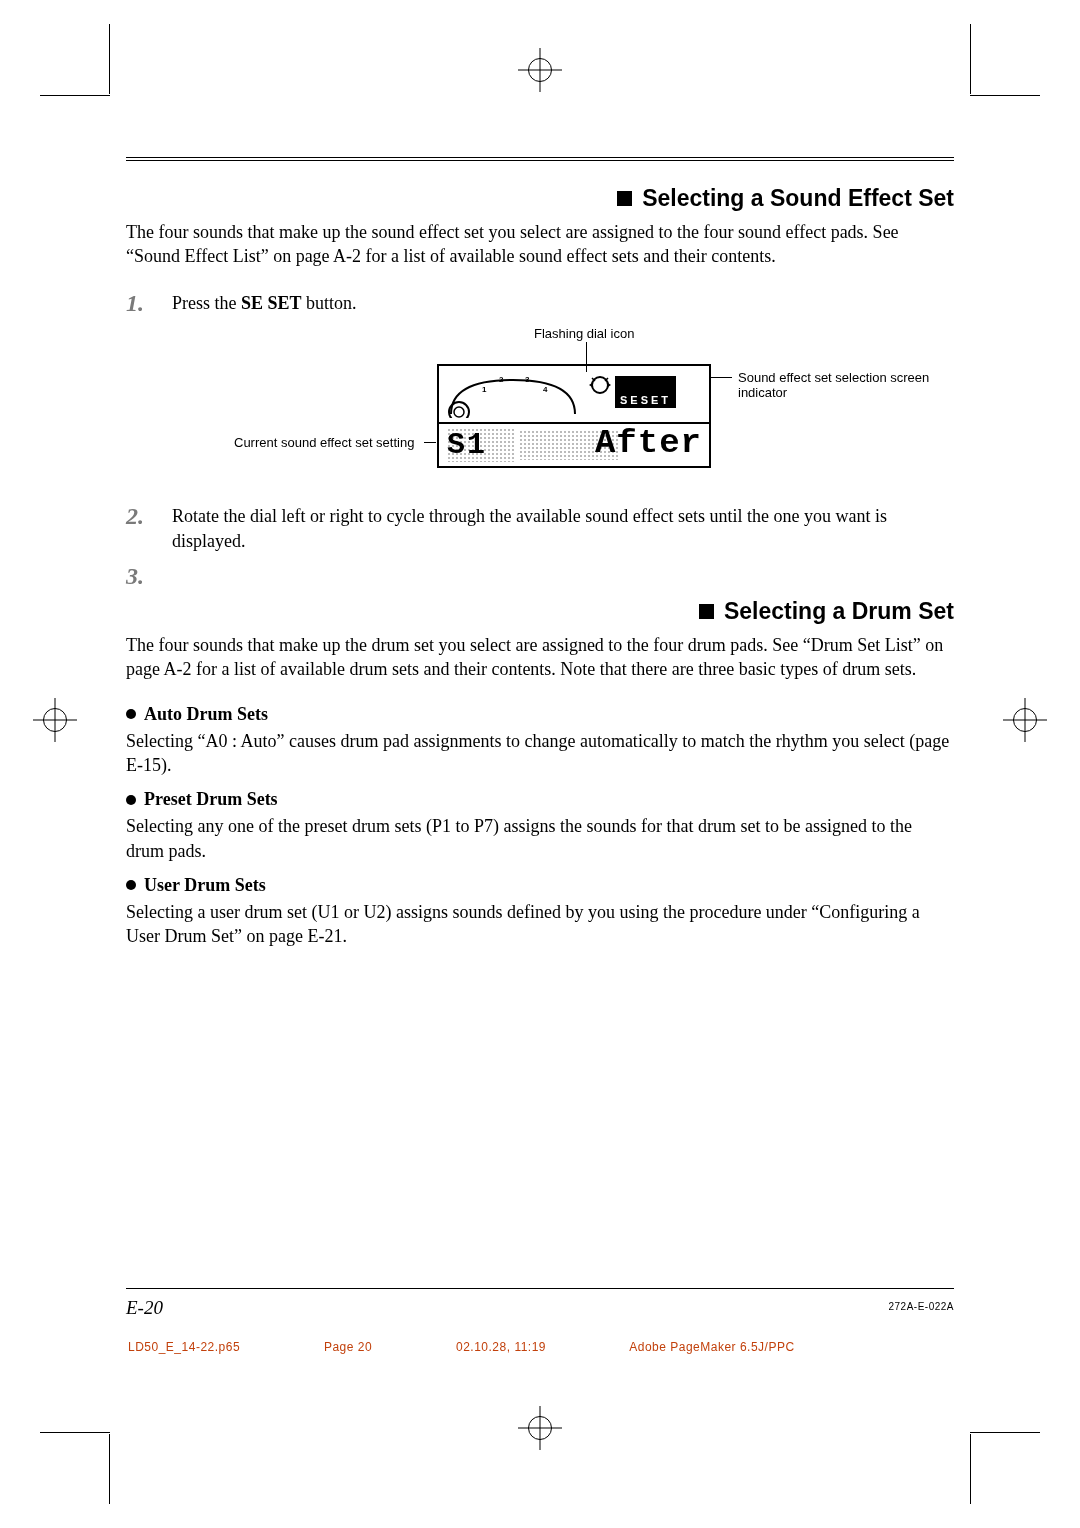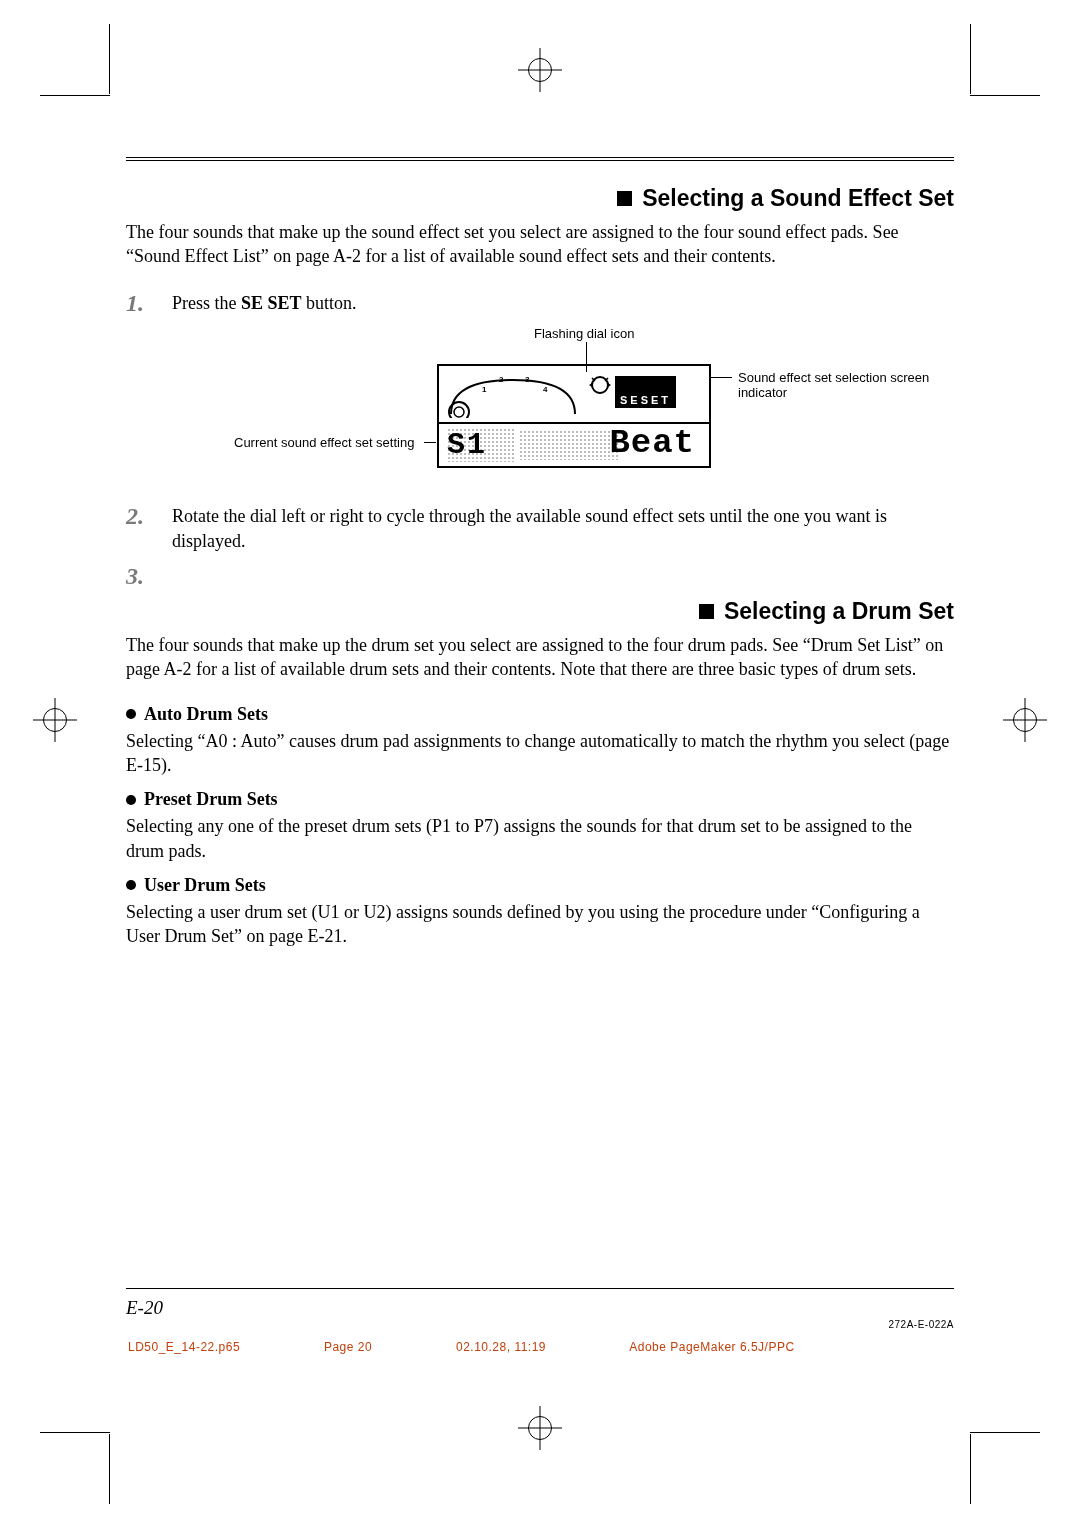--- a/index.html
+++ b/index.html
@@ -25,39 +25,39 @@
   ol.steps{list-style:none;margin:0;padding:0;counter-reset:step;}
   .step{position:relative;padding-left:46px;margin-bottom:10px;font-size:18px;line-height:1.4;}
   .step .num{position:absolute;left:0;top:-4px;font-family:Georgia,"Times New Roman",serif;font-style:italic;font-weight:700;font-size:24px;color:#7a7a7a;}
   .step .dot{font-weight:700;}
   .step b{font-weight:700;}
 
   
   .diagram{position:relative;width:100%;height:160px;margin:10px 0 18px 0;}
   .lcd{position:absolute;left:311px;top:38px;width:270px;height:100px;border:2px solid #000;}
   .lcd .upper{position:absolute;left:0;top:0;right:0;height:56px;border-bottom:2px solid #000;}
-  .lcd .lower{position:absolute;left:0;right:8px;bottom:0;height:42px;padding-left:32px;}
+  .lcd .lower{position:absolute;left:0;right:1px;bottom:0;height:42px;padding-left:32px;}
   .pads{position:absolute;left:8px;top:6px;width:132px;height:46px;}
   .pads svg{width:132px;height:46px;}
   .dialicon{position:absolute;left:150px;top:8px;}
   .dialicon svg{width:22px;height:22px;}
   .seset{position:absolute;left:176px;top:10px;background:#000;color:#fff;font-family:Arial,Helvetica,sans-serif;font-weight:700;font-size:11px;letter-spacing:3px;padding:18px 5px 2px 5px;}
   .lcd .lower .big{position:absolute;left:8px;top:4px;font-family:"Courier New",monospace;font-weight:700;font-size:30px;letter-spacing:2px;background-image:radial-gradient(#bbb 1px,transparent 1px);background-size:4px 4px;width:68px;height:34px;line-height:34px;text-align:left;}
   .lcd .lower .dots{position:absolute;left:80px;top:6px;width:100px;height:30px;background-image:radial-gradient(#bbb 1px,transparent 1px);background-size:4px 4px;}
   .lcd .lower .name{position:absolute;right:6px;top:0;font-family:"Courier New",monospace;font-weight:700;font-size:34px;letter-spacing:1px;}
 
   .callout{position:absolute;font-family:Arial,Helvetica,sans-serif;font-size:13px;}
   .callout.line{background:#000;}
 
   .bullet-h3{font-size:18px;font-weight:700;margin:10px 0 4px 0;}
   .bullet-h3 .dot{display:inline-block;width:10px;height:10px;background:#000;border-radius:50%;margin-right:8px;vertical-align:middle;margin-top:-3px;}
 
   .footer{position:absolute;left:126px;right:126px;top:1288px;border-top:1px solid #000;padding-top:8px;}
   .pg-left{font-style:italic;font-size:19px;font-family:Georgia,serif;}
-  .pg-right{float:right;font-family:Arial,Helvetica,sans-serif;font-size:10px;letter-spacing:0.5px;margin-top:22px;text-align:center;}
+  .pg-right{float:right;font-family:Arial,Helvetica,sans-serif;font-size:10px;letter-spacing:0.5px;margin-top:4px;text-align:center;}
 
   .slug{position:absolute;left:128px;right:128px;top:1340px;font-family:Arial,Helvetica,sans-serif;font-size:12px;color:#c2410c;letter-spacing:0.5px;}
   .slug span{margin-right:80px;}
 </style>
 </head>
 <body>
 
 <div class="crop-h" style="position:absolute;left:40px;top:95px;"></div>
 <div class="crop-v" style="position:absolute;left:109px;top:24px;"></div>
 <div class="crop-h" style="position:absolute;right:40px;top:95px;"></div>
@@ -127,21 +127,21 @@
             <circle cx="11" cy="11" r="8" fill="none" stroke="#000" stroke-width="2"></circle>
             <path d="M3 4 l3 3 M19 4 l-3 3" stroke="#000" stroke-width="1.5"></path>
             <path d="M0 11 l3 -2 v4 z M22 11 l-3 -2 v4 z" fill="#000"></path>
           </svg>
         </div>
         <div class="seset">SESET</div>
       </div>
       <div class="lower">
         <div class="big">S1</div>
         <div class="dots"></div>
-        <div class="name">Beat</div>
+        <div class="name">After</div>
       </div>
     </div>
 
     <div class="callout line" style="left:584px;top:51px;width:22px;height:1px;"></div>
     <div class="callout" style="left:612px;top:44px;">Sound effect set selection screen indicator</div>
 
     <div class="callout line" style="left:298px;top:116px;width:12px;height:1px;"></div>
     <div class="callout" style="left:108px;top:109px;text-align:right;">Current sound effect set setting</div>
   </div>
 

